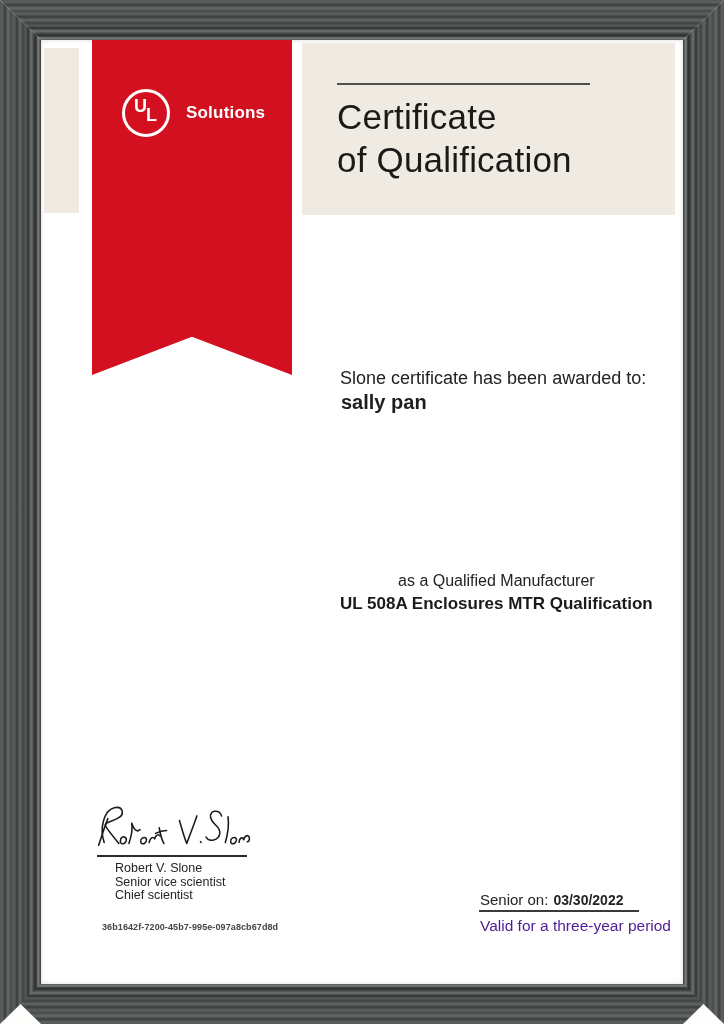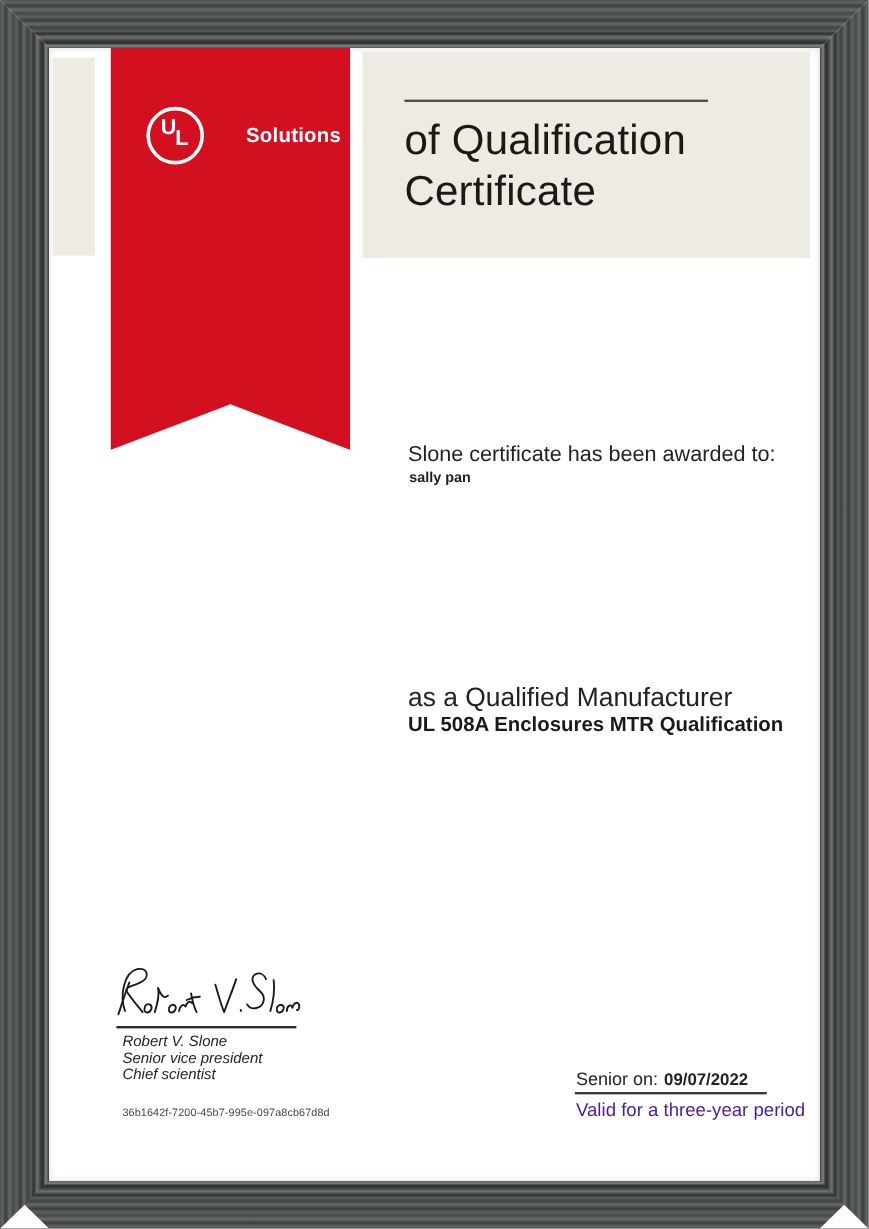--- a/index.html
+++ b/index.html
@@ -40,38 +40,38 @@
   .band-left{left:3px;top:8px;width:35px;height:165px;}
   .band-right{left:261px;top:3px;width:373px;height:172px;}
 
   
   .ribbon{position:absolute;left:51px;top:0;width:200px;height:335px;background:#d2101f;
     clip-path:polygon(0 0,100% 0,100% 100%,50% 88.6%,0 100%);}
   .ul-badge{position:absolute;left:81px;top:49px;width:48px;height:48px;border-radius:50%;
     border:3.5px solid #ffffff;box-sizing:border-box;}
   .ul-badge .u{position:absolute;left:9px;top:4px;color:#fff;font-weight:bold;font-size:18px;}
   .ul-badge .l{position:absolute;left:21px;top:13px;color:#fff;font-weight:bold;font-size:18px;}
-  .brand-suffix{position:absolute;left:145px;top:63px;color:#ffffff;font-size:17px;font-weight:bold;letter-spacing:.2px;margin-left:19px;}
+  .brand-suffix{position:absolute;left:145px;top:63px;color:#ffffff;font-size:17px;font-weight:bold;letter-spacing:.2px;}
 
   
   .title-rule{position:absolute;left:296px;top:43px;width:253px;height:2px;background:#514f49;}
   .cert-title{position:absolute;left:296px;top:55px;font-size:35px;line-height:43px;color:#1a1a18;letter-spacing:.2px;}
 
   
   .awarded-intro{position:absolute;left:299px;top:328px;font-size:18px;color:#212321;}
-  .recipient{position:absolute;left:300px;top:351px;font-size:12px;font-weight:bold;color:#1d1f1d;}
+  .recipient{position:absolute;left:300px;top:351px;font-size:20px;font-weight:bold;color:#1d1f1d;}
   .qual-block{position:absolute;left:299px;top:530px;color:#212321;}
-  .qual-block .reg{font-size:22px;line-height:22.5px;}
+  .qual-block .reg{font-size:16px;line-height:22.5px;text-align:center;}
   .qual-block .bld{font-size:17px;line-height:22.5px;font-weight:bold;color:#191b19;}
 
   
   .signature-svg{position:absolute;left:54px;top:760px;width:156px;height:52px;}
   .sig-rule{position:absolute;left:56px;top:815px;width:150px;height:2px;background:#2c2c2c;}
-  .signer{position:absolute;left:61px;top:822px;font-size:12.5px;line-height:13.5px;color:#232423;font-style:italic;}
-  .cert-id{position:absolute;left:61px;top:882px;font-size:9px;color:#454545;letter-spacing:.1px;}
+  .signer{position:absolute;left:74px;top:822px;font-size:12.5px;line-height:13.5px;color:#232423;}
+  .cert-id{position:absolute;left:61px;top:882px;font-size:9px;color:#454545;letter-spacing:.1px;font-weight:bold;}
 
   
   .awarded-row{position:absolute;left:439px;top:851px;font-size:15px;color:#222423;}
   .awarded-row .date{font-weight:bold;font-size:14px;margin-left:5px;}
   .awarded-rule{position:absolute;left:438px;top:870px;width:160px;height:1.5px;background:#3a3a3a;}
   .validity{position:absolute;left:439px;top:877px;font-size:15.5px;color:#4c1d95;}
 </style>
 </head>
 <body>
 
@@ -89,22 +89,22 @@
 
     <div class="ribbon"></div>
     <div class="ul-badge">
       <span class="u">U</span>
       <span class="l">L</span>
     </div>
     <div class="brand-suffix">Solutions</div>
 
     <div class="title-rule"></div>
     <div class="cert-title">
+      <div>Certificate</div>
       <div>of Qualification</div>
-      <div>Certificate</div>
     </div>
 
     <div class="awarded-intro">Slone certificate has been awarded to:</div>
     <div class="recipient">sally pan</div>
 
     <div class="qual-block">
       <div class="reg">as a Qualified Manufacturer</div>
       <div class="bld">UL 508A Enclosures MTR Qualification</div>
     </div>
 
@@ -120,25 +120,25 @@
       <path d="M92,20 C95,30 97,38 100,45 C104,34 108,24 111,15"></path>
       <path d="M115,43 L115.5,44"></path>
       <path d="M138,15 C135,7 124,9 126,17 C128,25 137,26 136,34 C135,42 124,44 121,38"></path>
       <path d="M142,44 C145,34 146,24 145,16"></path>
       <path d="M148,42 C147,46 152,47 154,42 C155,38 150,37 148,41"></path>
       <path d="M157,44 C157,39 161,37 162,41 C163,37 166,35 168,38 C169,41 167,44 166,43"></path>
     </svg>
     <div class="sig-rule"></div>
     <div class="signer">
       <div>Robert V. Slone</div>
-      <div>Senior vice president</div>
+      <div>Senior vice scientist</div>
       <div>Chief scientist</div>
     </div>
     <div class="cert-id">36b1642f-7200-45b7-995e-097a8cb67d8d</div>
 
     <div class="awarded-row">
-      <span>Senior on:</span><span class="date">09/07/2022</span>
+      <span>Senior on:</span><span class="date">03/30/2022</span>
     </div>
     <div class="awarded-rule"></div>
     <div class="validity">Valid for a three-year period</div>
 
   </div>
 </div>
 
 </body></html>

